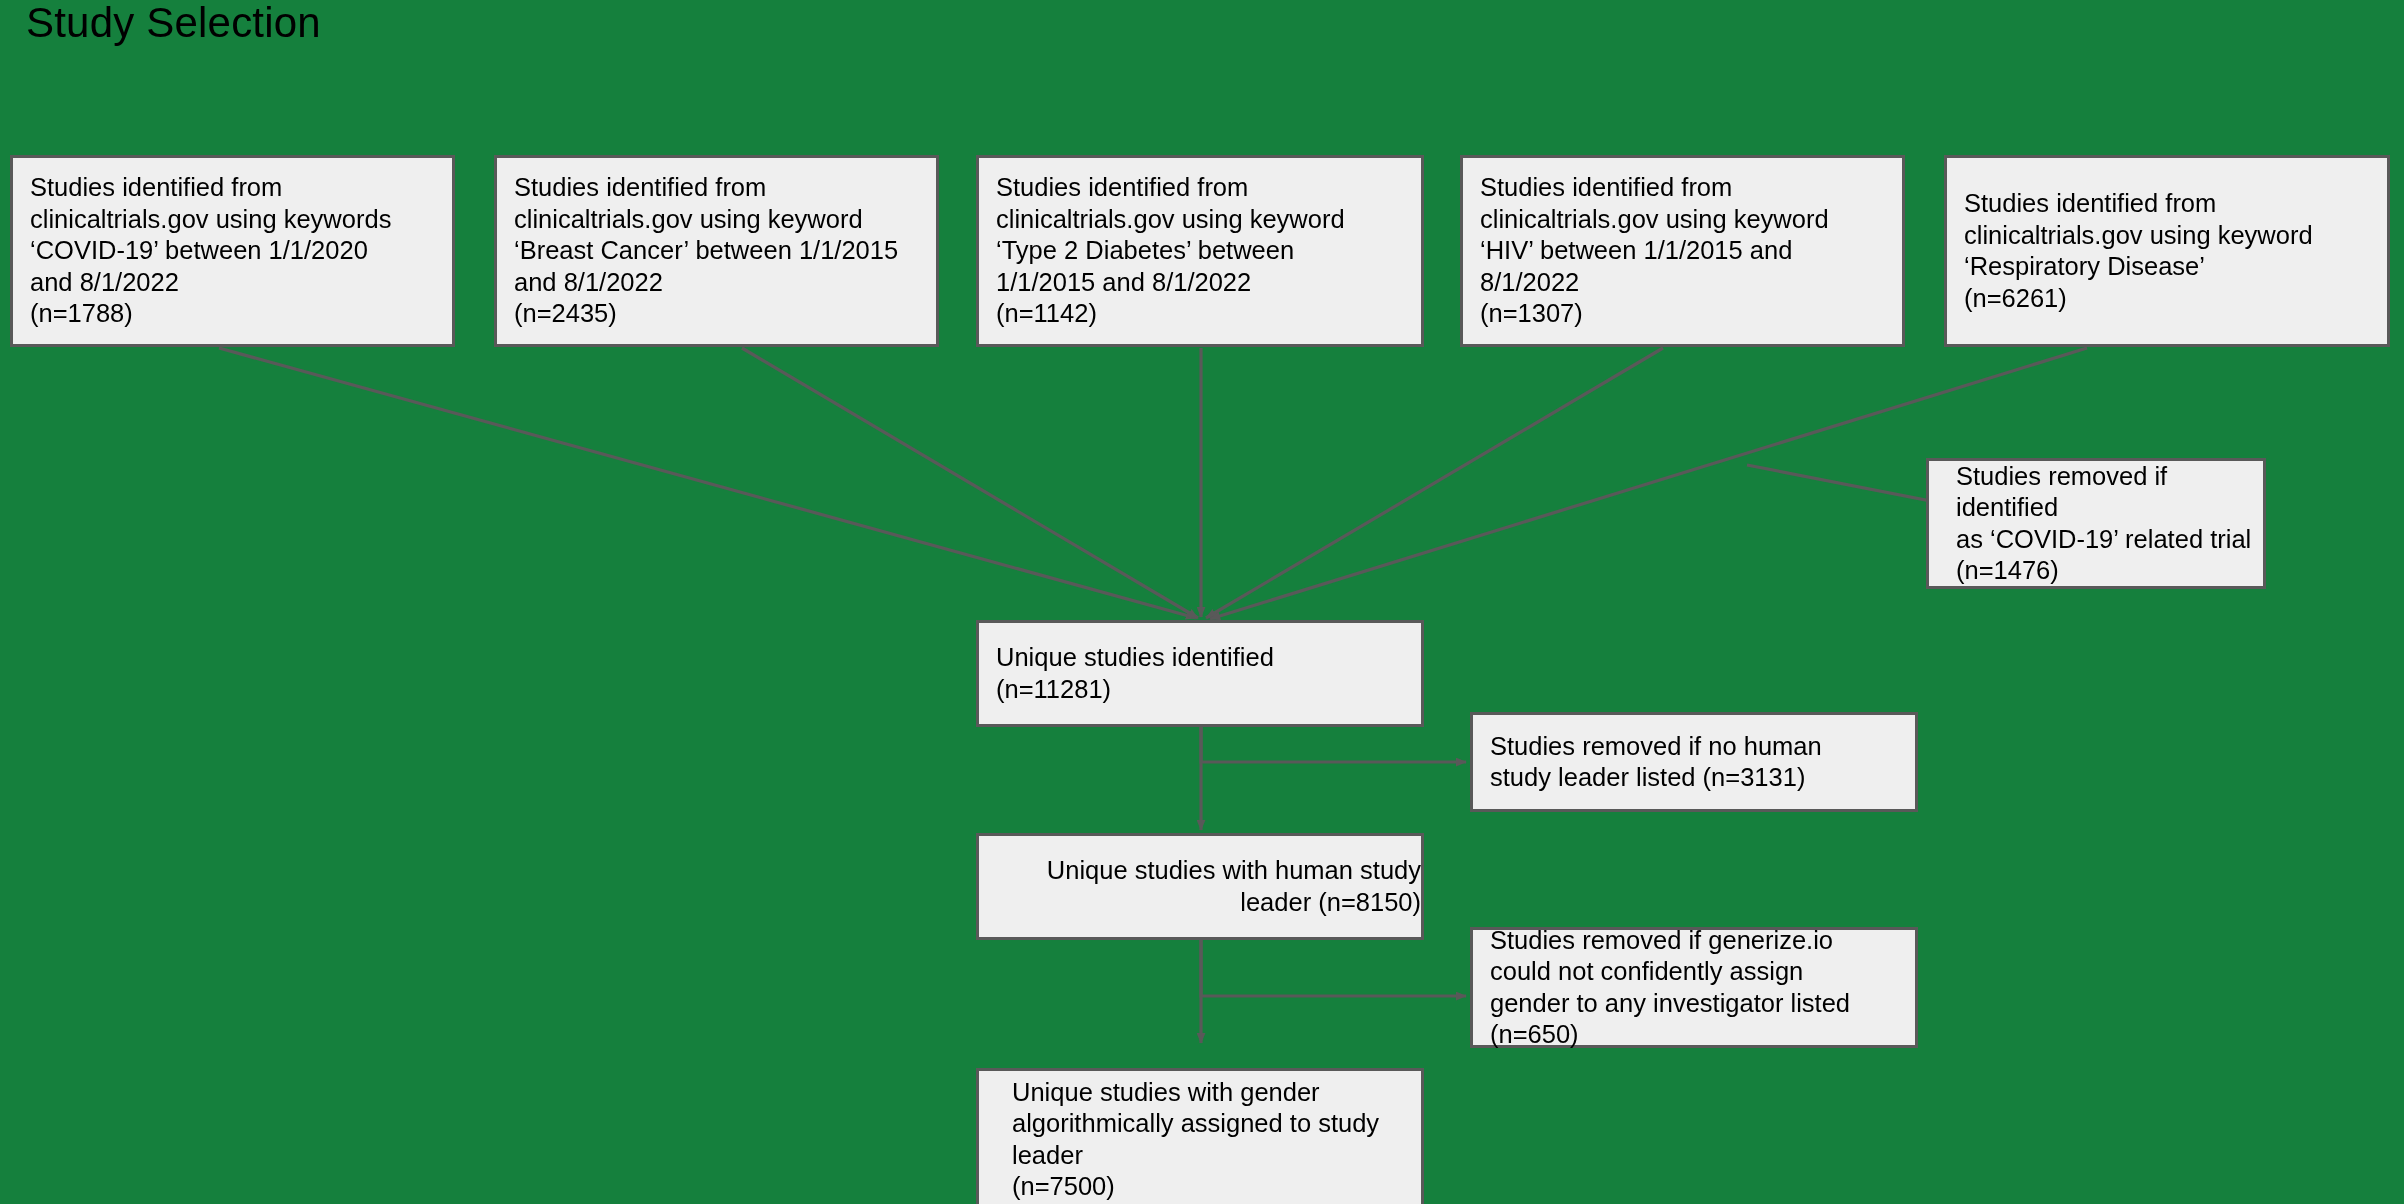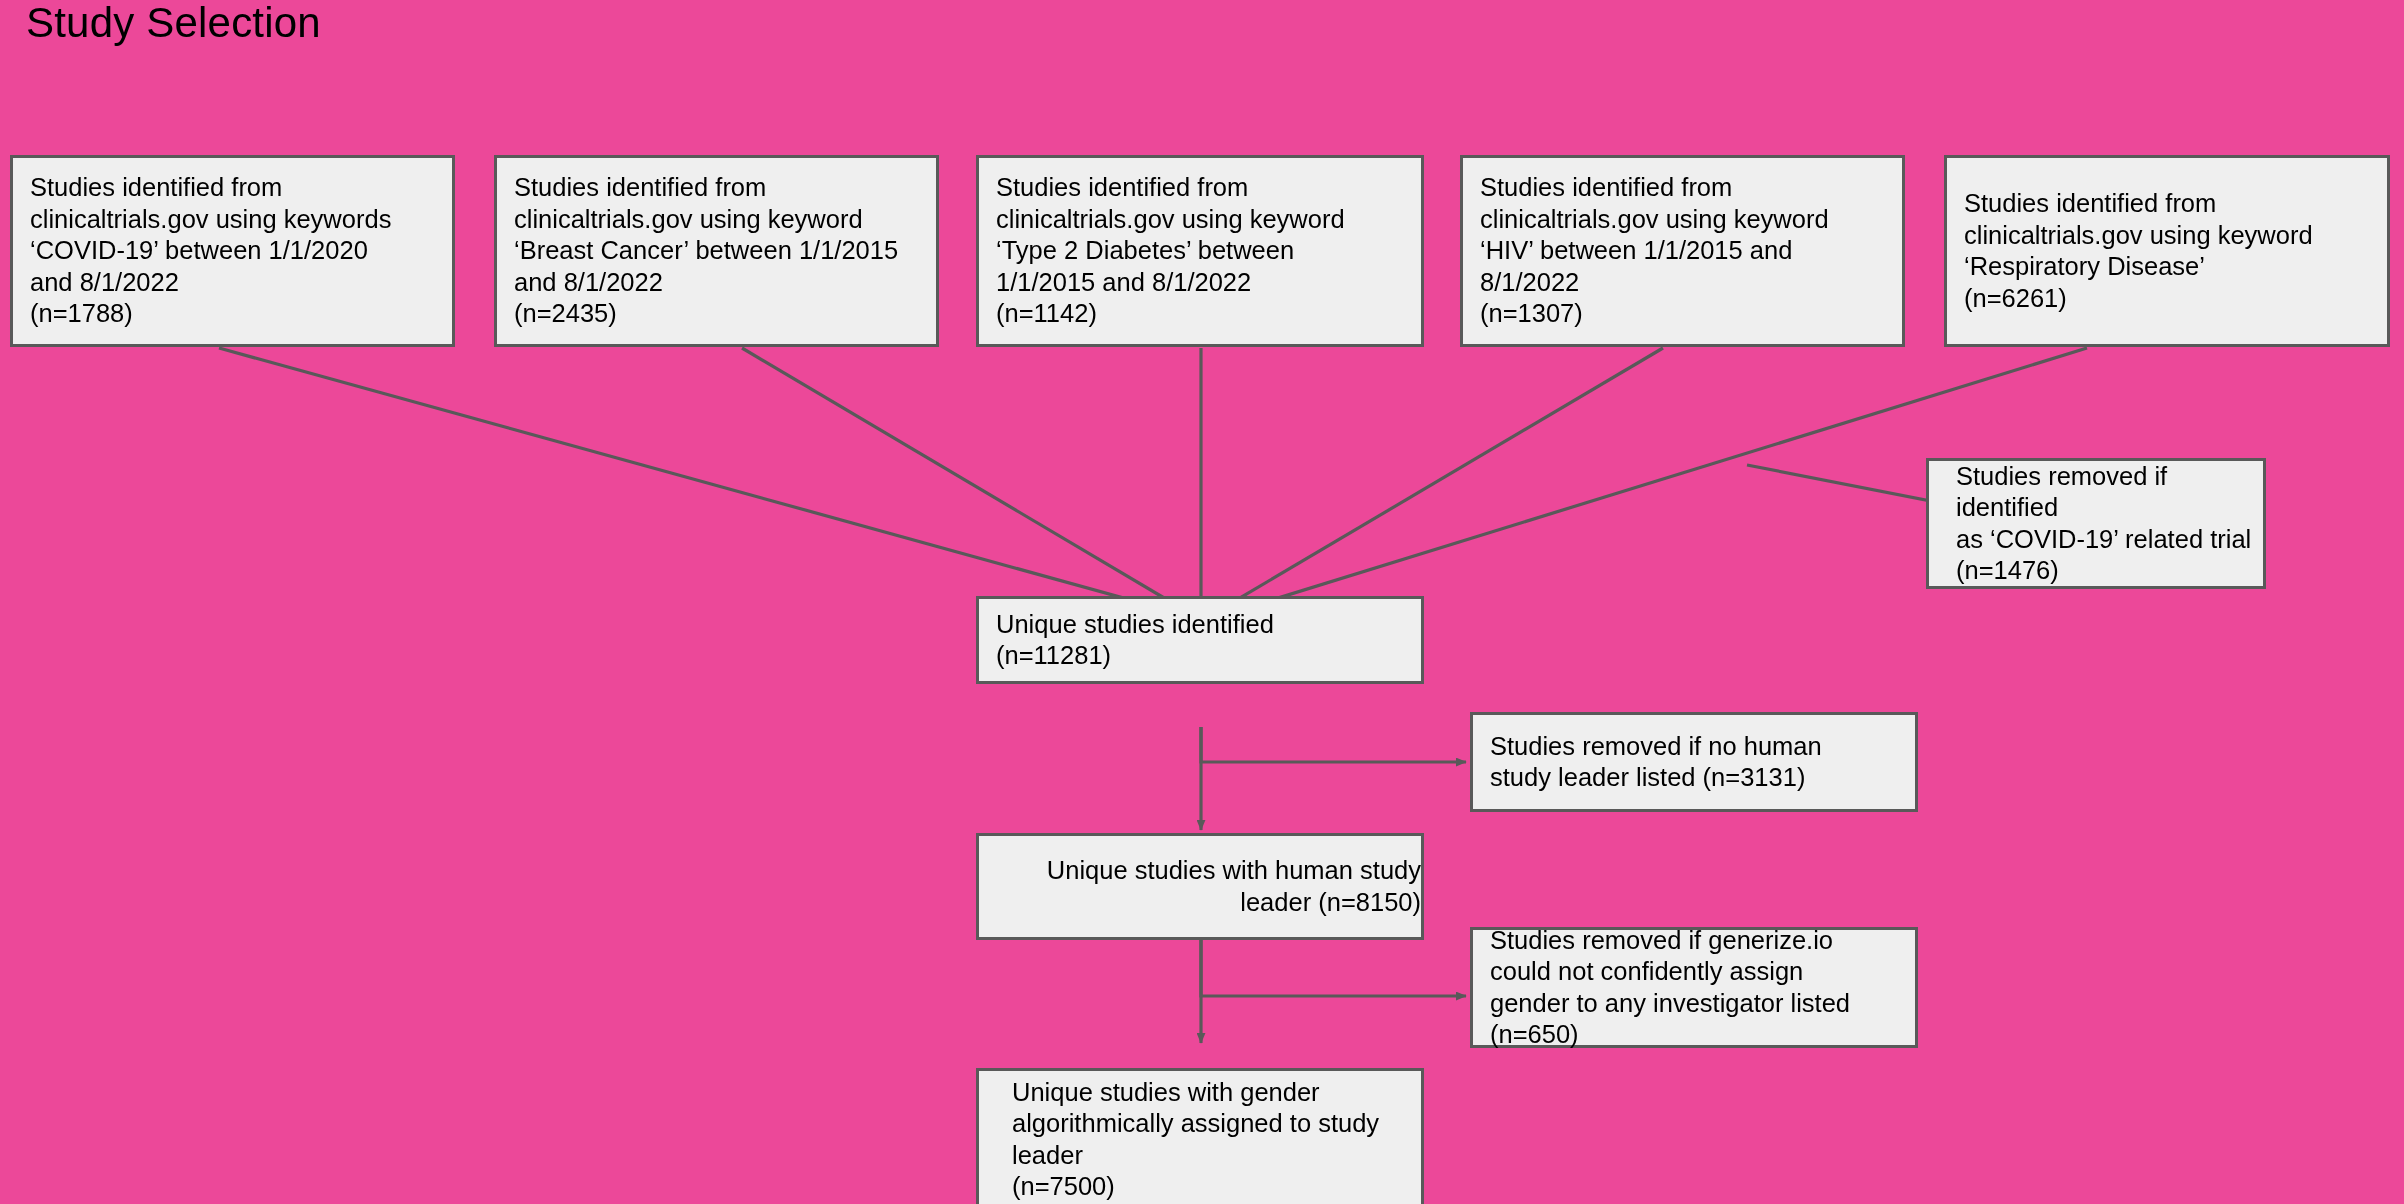--- a/index.html
+++ b/index.html
@@ -11,21 +11,21 @@
     font-family: "Liberation Sans", sans-serif;
     width: 2404px;
     height: 1204px;
     position: relative;
     overflow: hidden;
   }
   #canvas {
     position: relative;
     width: 2404px;
     height: 1204px;
-    background: #ec4899;
+    background: #15803d;
   }
   #page-title {
     position: absolute;
     left: 26px;
     top: -4px;
     font-size: 42px;
     line-height: 54px;
     color: #000000;
     font-weight: 400;
     letter-spacing: 0.2px;
@@ -127,21 +127,21 @@
 ‘Respiratory Disease’
 (n=6261)</span>
   </div>
 
   <div class="node" style="left:1926px; top:458px; width:340px; height:131px;padding-left:10px;">
     <span class="node-text">Studies removed if identified
 as ‘COVID-19’ related trial
 (n=1476)</span>
   </div>
 
-  <div class="node" style="left:976px; top:596px; width:448px; height:88px;">
+  <div class="node" style="left:976px; top:620px; width:448px; height:107px;">
     <span class="node-text">Unique studies identified
 (n=11281)</span>
   </div>
 
   <div class="node" style="left:1470px; top:712px; width:448px; height:100px;align-items:center;">
     <span class="node-text">Studies removed if no human
 study leader listed (n=3131)</span>
   </div>
 
   <div class="node" style="left:976px; top:833px; width:448px; height:107px;text-align:right;">

